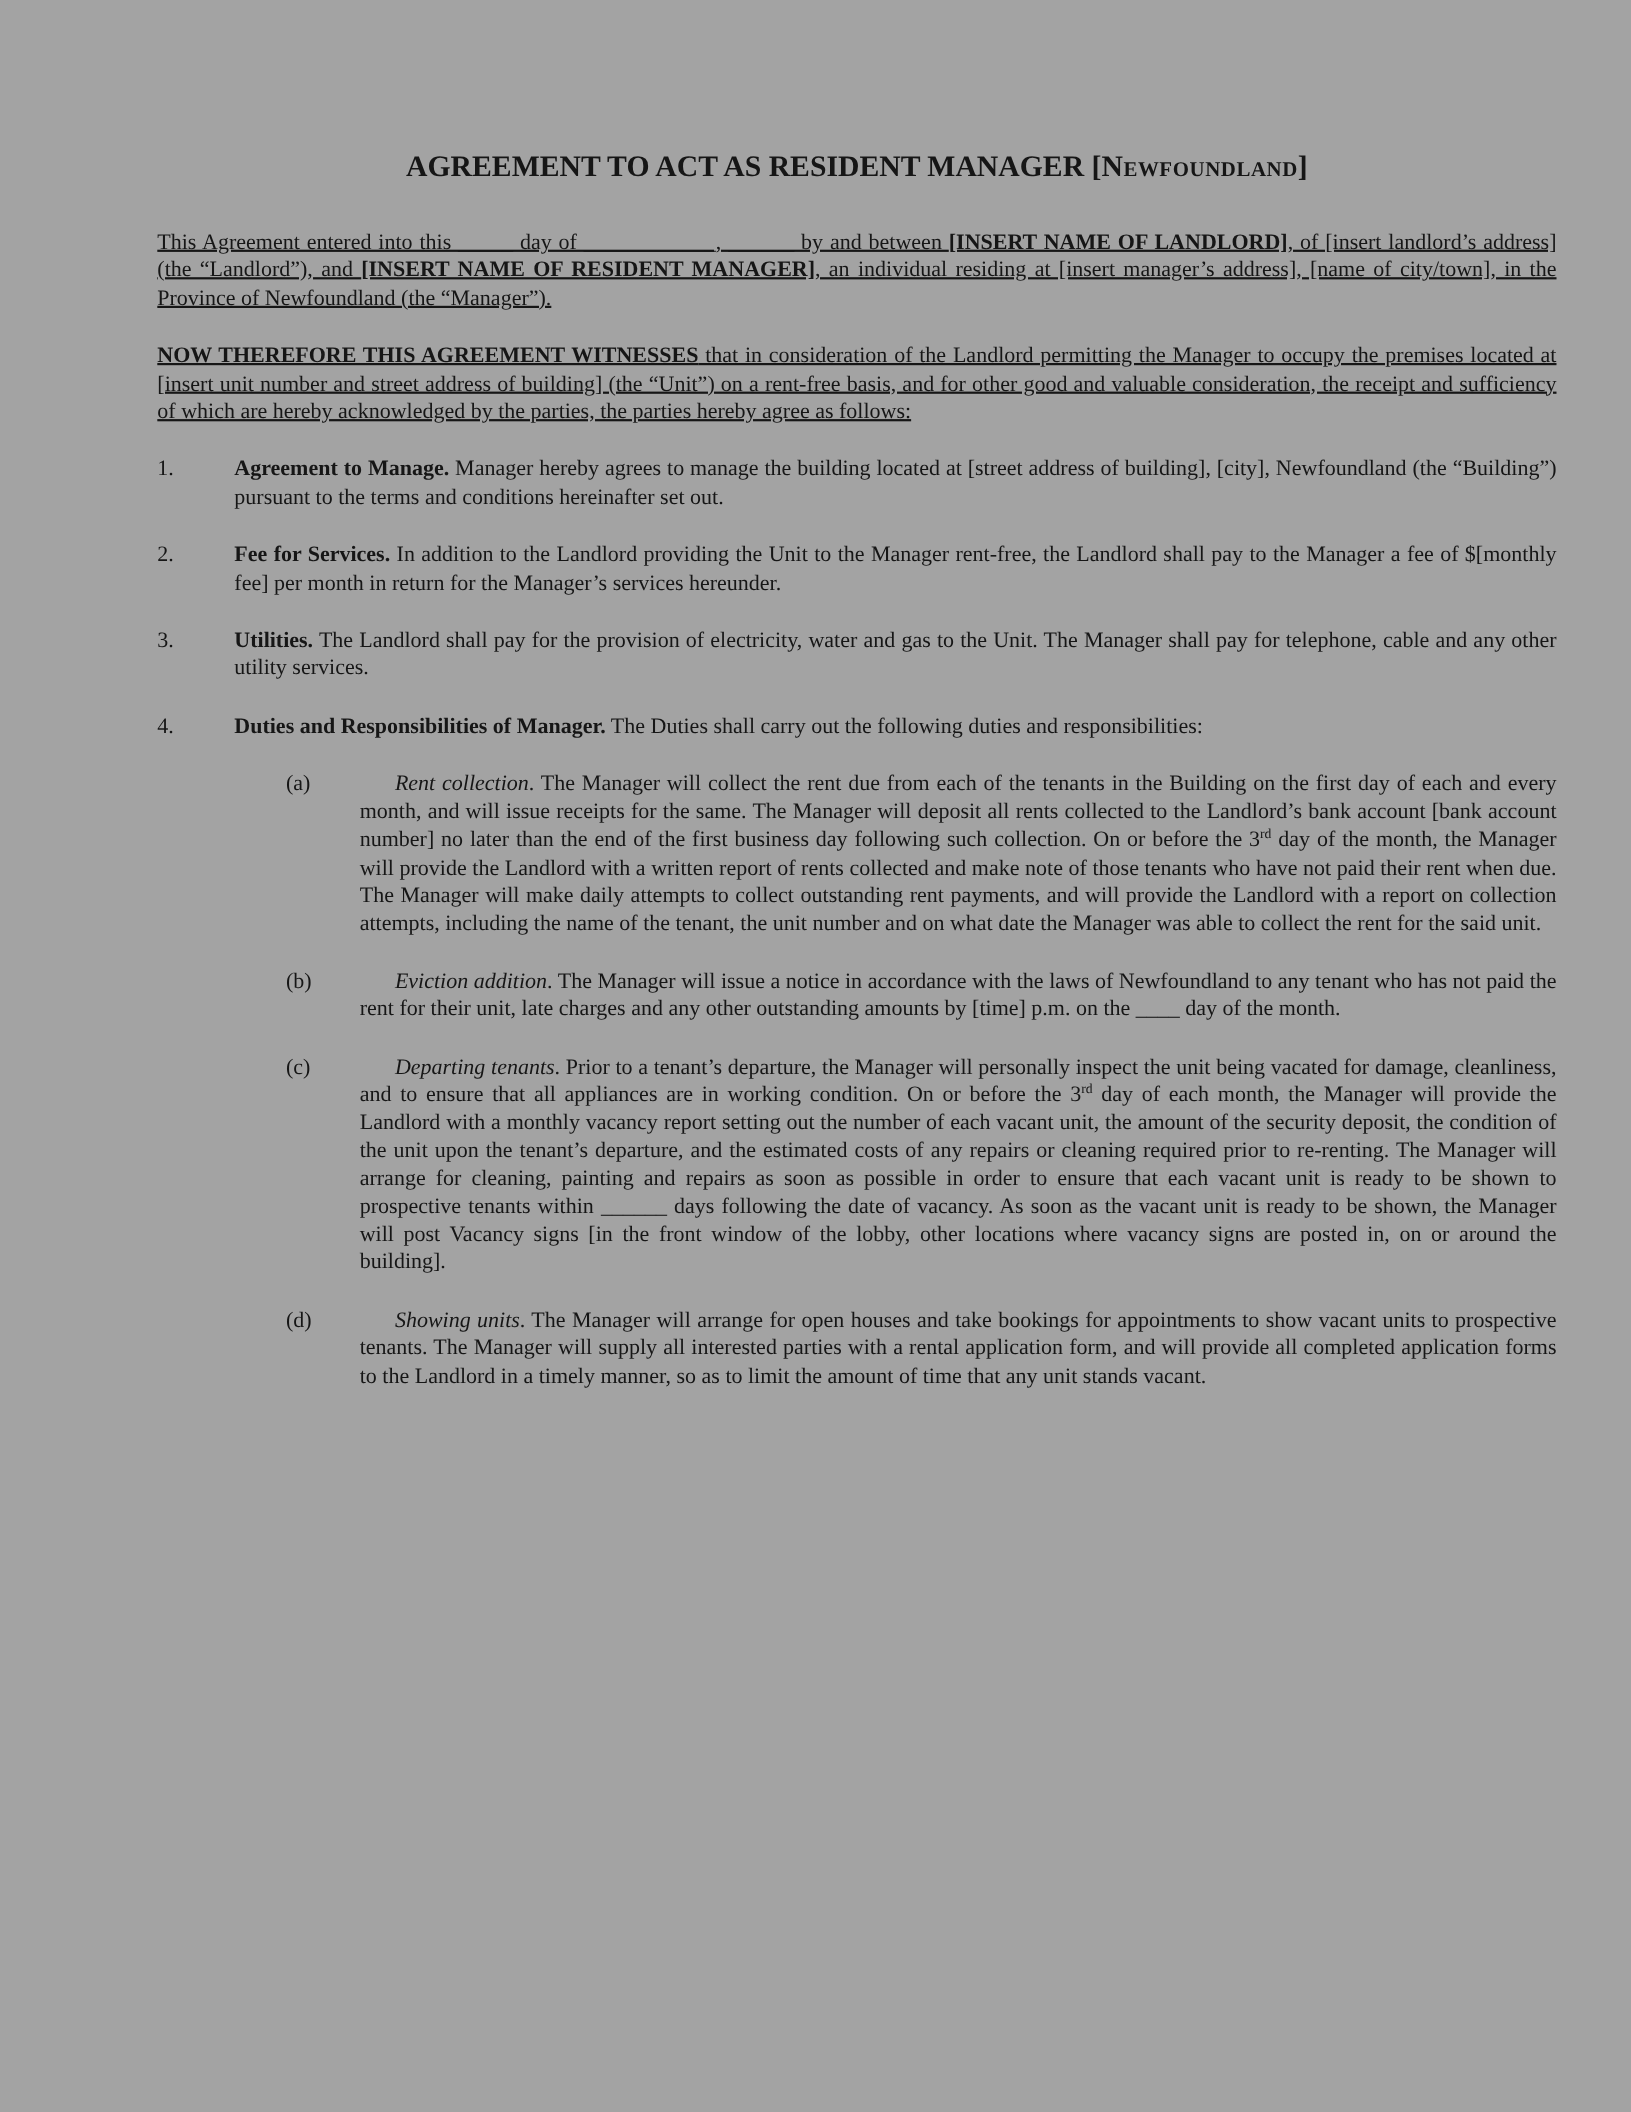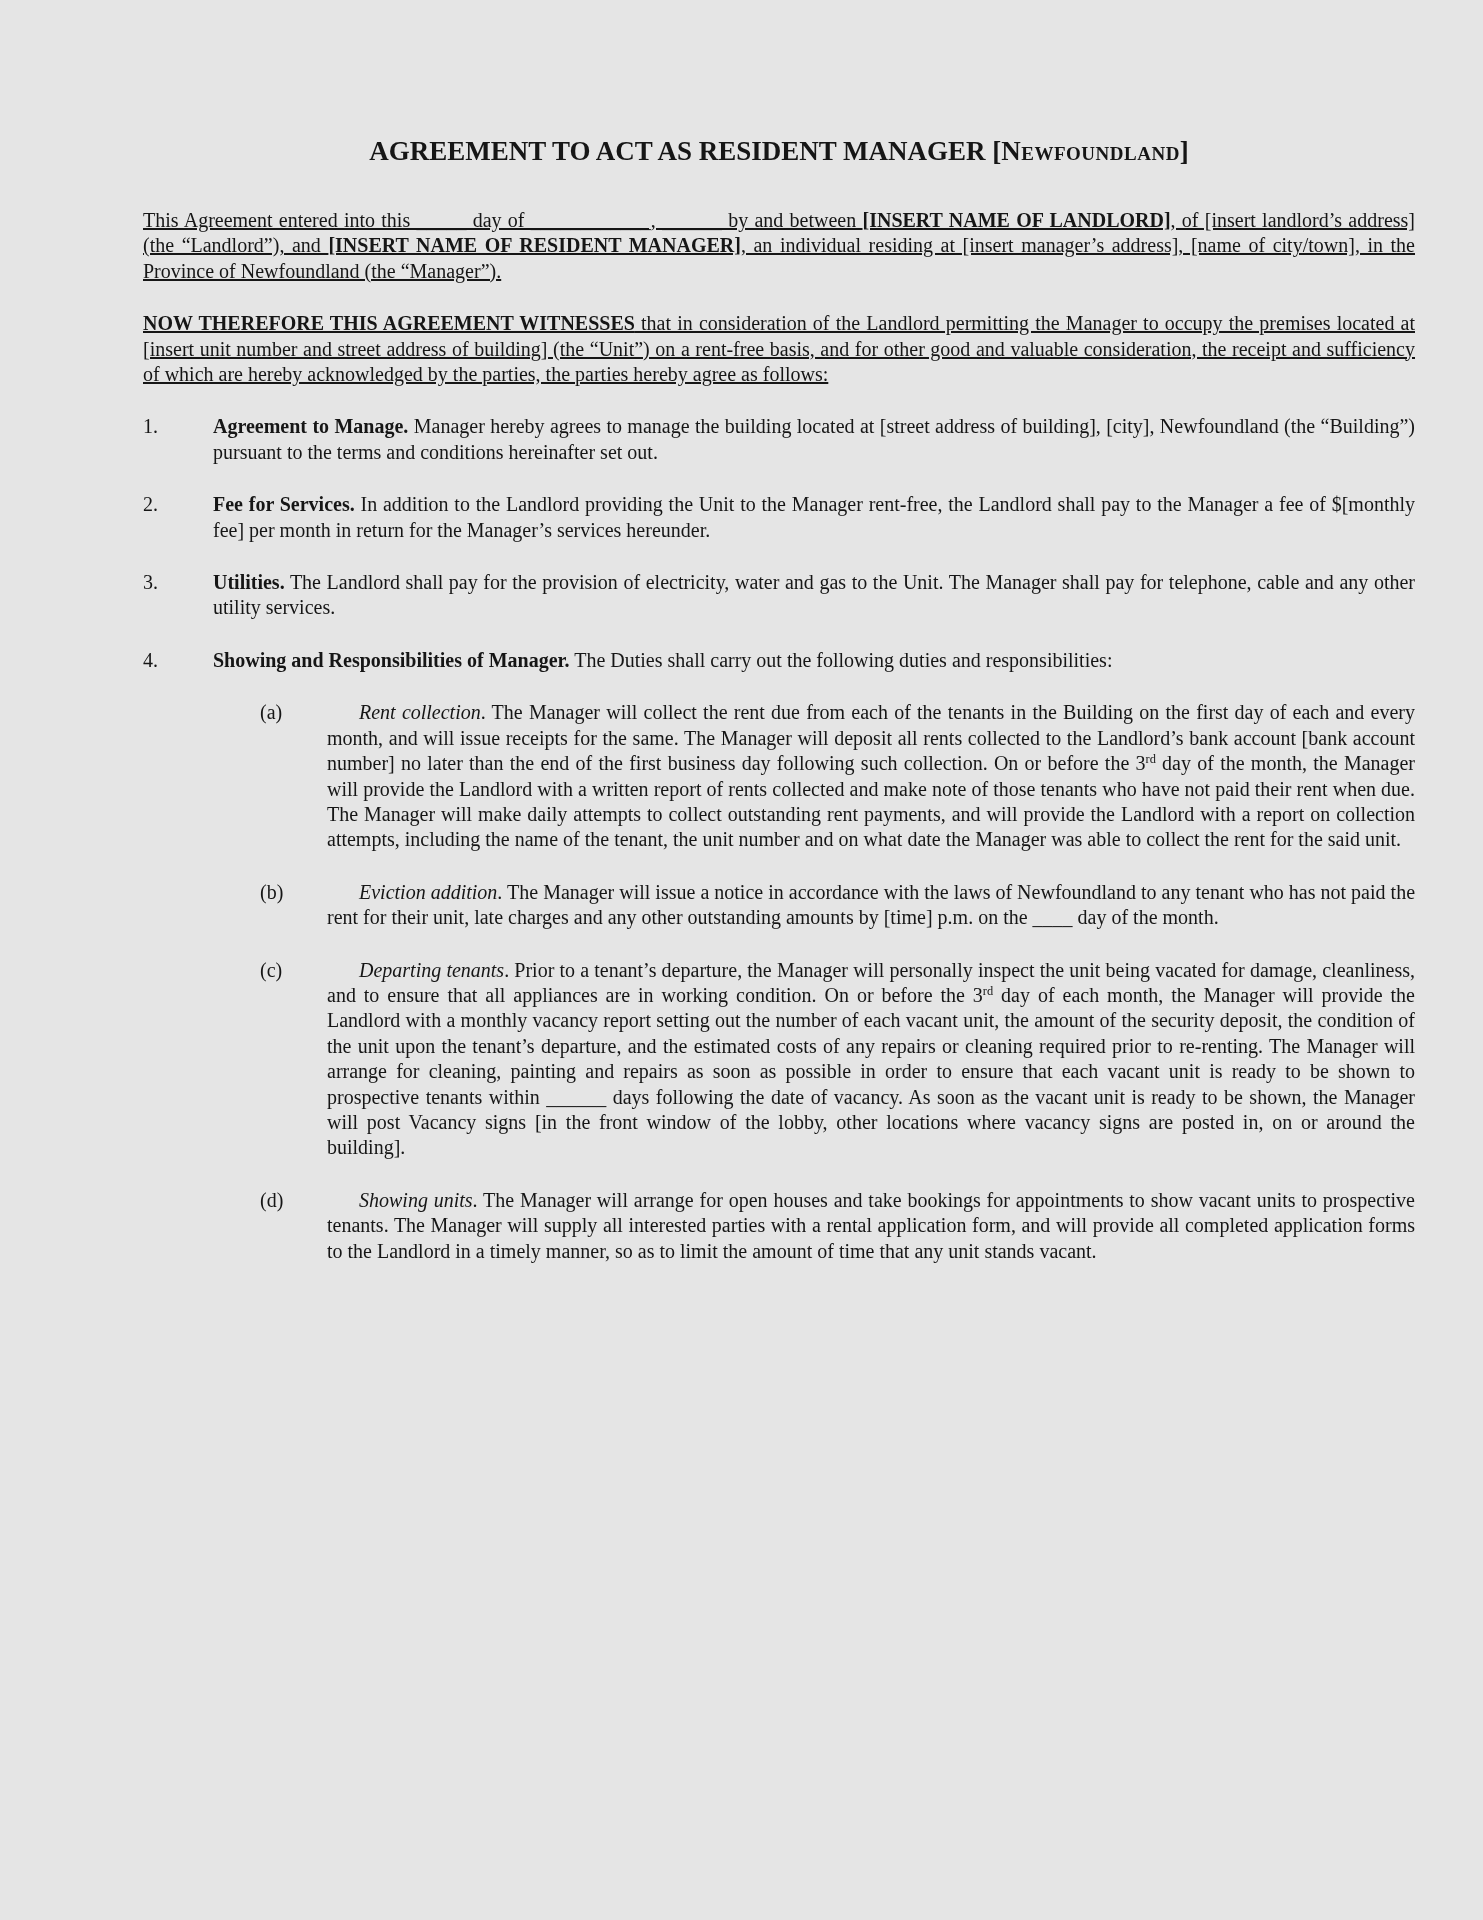--- a/index.html
+++ b/index.html
@@ -1,19 +1,19 @@
 <!DOCTYPE html>
 <html><head>
 <meta charset="utf-8">
 <style>
   html, body { margin: 0; padding: 0; background: #ffffff; }
   .page {
     width: 1483px;
     height: 1920px;
-    background: #e5e5e5;
+    background: #a3a3a3;
     color: #161616;
     font-family: "Liberation Serif", serif;
     box-sizing: border-box;
     padding: 134px 68px 0 143px;
     overflow: hidden;
   }
   .doc-title {
     text-align: center;
     font-weight: bold;
     font-size: 27px;
@@ -89,21 +89,21 @@
     <span class="body"><span class="seg-bold">Fee for Services.</span><span> In addition to the Landlord providing the Unit to the Manager rent-free, the Landlord shall pay to the Manager a fee of $[monthly fee] per month in return for the Manager’s services hereunder.</span></span>
   </div>
 
   <div class="section">
     <span class="num">3.</span>
     <span class="body"><span class="seg-bold">Utilities.</span><span> The Landlord shall pay for the provision of electricity, water and gas to the Unit. The Manager shall pay for telephone, cable and any other utility services.</span></span>
   </div>
 
   <div class="section">
     <span class="num">4.</span>
-    <span class="body"><span class="seg-bold">Showing and Responsibilities of Manager.</span><span> The Duties shall carry out the following duties and responsibilities:</span></span>
+    <span class="body"><span class="seg-bold">Duties and Responsibilities of Manager.</span><span> The Duties shall carry out the following duties and responsibilities:</span></span>
   </div>
 
   <div class="subitem">
     <span class="label">(a)</span>
     <span class="body"><span class="seg-italic">Rent collection</span><span>. The Manager will collect the rent due from each of the tenants in the Building on the first day of each and every month, and will issue receipts for the same. The Manager will deposit all rents collected to the Landlord’s bank account [bank account number] no later than the end of the first business day following such collection. On or before the 3</span><sup>rd</sup><span> day of the month, the Manager will provide the Landlord with a written report of rents collected and make note of those tenants who have not paid their rent when due. The Manager will make daily attempts to collect outstanding rent payments, and will provide the Landlord with a report on collection attempts, including the name of the tenant, the unit number and on what date the Manager was able to collect the rent for the said unit.</span></span>
   </div>
 
   <div class="subitem">
     <span class="label">(b)</span>
     <span class="body"><span class="seg-italic">Eviction addition</span><span>. The Manager will issue a notice in accordance with the laws of Newfoundland to any tenant who has not paid the rent for their unit, late charges and any other outstanding amounts by [time] p.m. on the ____ day of the month.</span></span>

